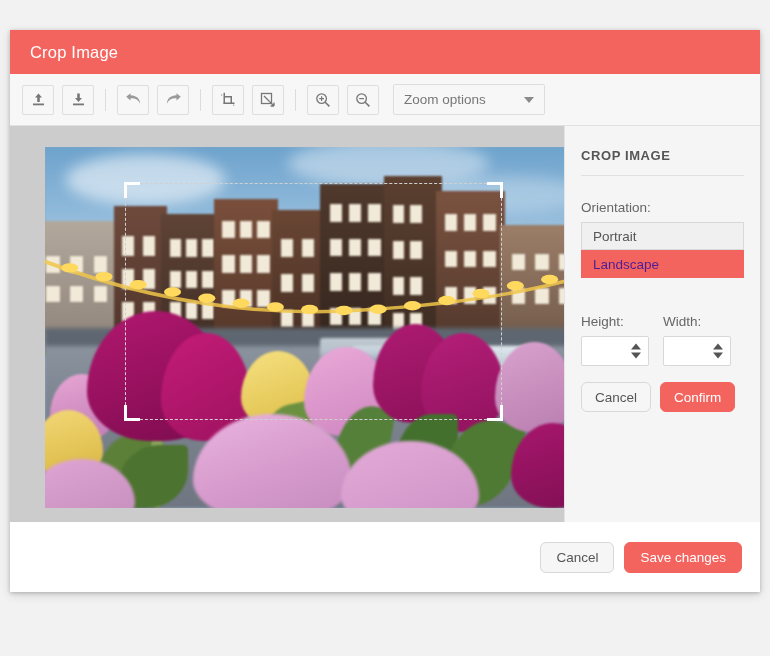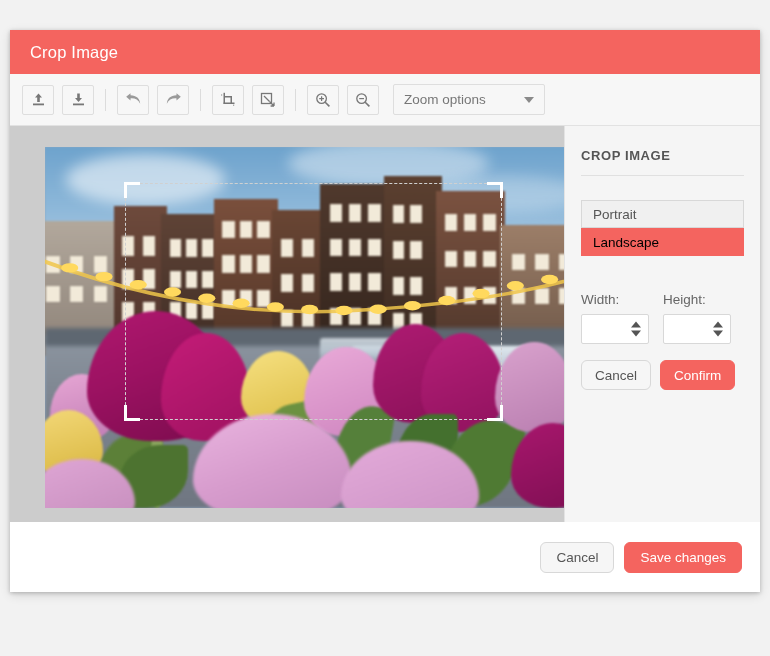--- a/index.html
+++ b/index.html
@@ -257,21 +257,21 @@
     display: flex; align-items: center;
     font-size: 13.5px;
     border: 1px solid #d8d8d8;
     background: #f0f0f0;
     color: #555555;
     cursor: pointer;
   }
   .orient-btn.active {
     background: #f4645f;
     border-color: #f4645f;
-    color: #000000;
+    color: #4c1d95;
   }
 
   .wh-row { display: flex; gap: 14px; margin-bottom: 16px; }
   .wh-col { width: 68px; }
   .num-input {
     height: 30px;
     background: #ffffff;
     border: 1px solid #d8d8d8;
     border-radius: 2px;
     position: relative;
@@ -624,44 +624,45 @@
             </div>
         </div>
       </div>
     </div>
 
     <div class="panel">
       <div class="panel-title">CROP IMAGE</div>
       <div class="panel-rule"></div>
 
 
+      <div class="field-label">Orientation:</div>
       <div class="orient-group">
         <div class="orient-btn">Portrait</div>
         <div class="orient-btn active">Landscape</div>
       </div>
 
       <div class="wh-row">
+        <div class="wh-col">
+          <div class="field-label">Height:</div>
+          <div class="num-input">
+            <span class="spin">
+              <i class="up"></i>
+              <i class="down"></i>
+            </span>
+          </div>
+        </div>
         <div class="wh-col">
           <div class="field-label">Width:</div>
           <div class="num-input">
             <span class="spin">
               <i class="up"></i>
               <i class="down"></i>
             </span>
           </div>
         </div>
-        <div class="wh-col">
-          <div class="field-label">Height:</div>
-          <div class="num-input">
-            <span class="spin">
-              <i class="up"></i>
-              <i class="down"></i>
-            </span>
-          </div>
-        </div>
       </div>
 
 
       <div class="panel-actions">
         <div class="btn btn-default">Cancel</div>
         <div class="btn btn-primary">Confirm</div>
       </div>
     </div>
   </div>
 

